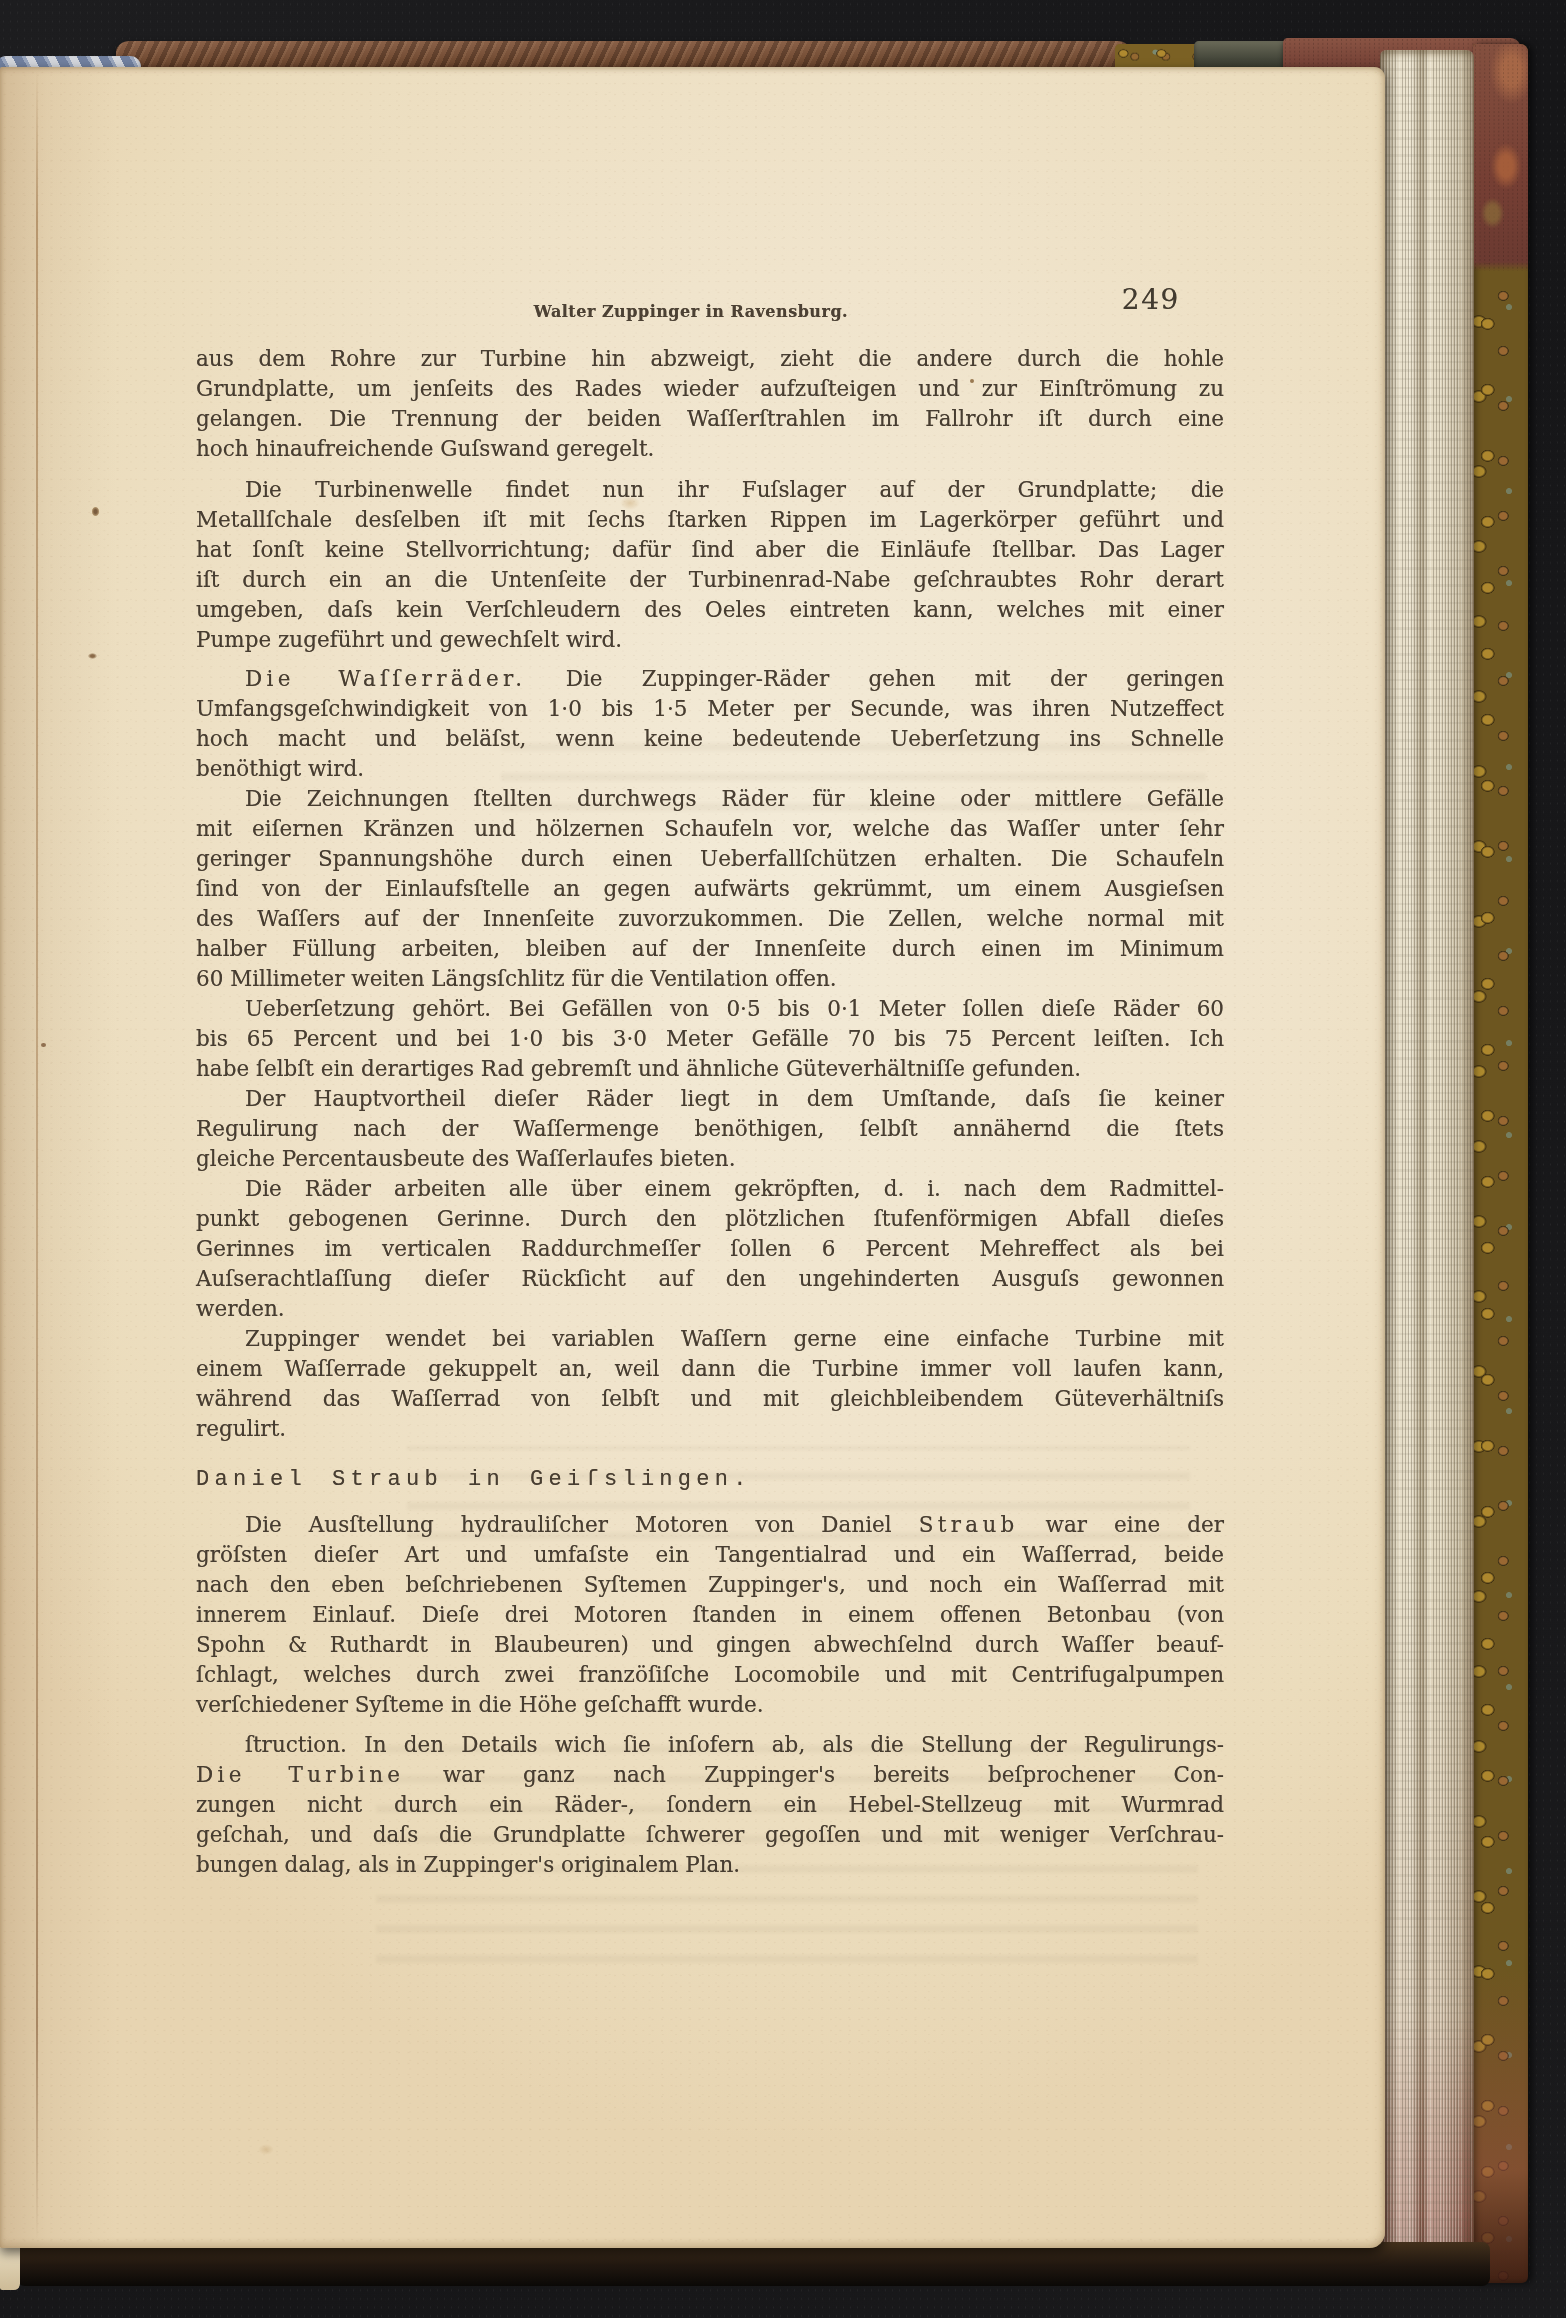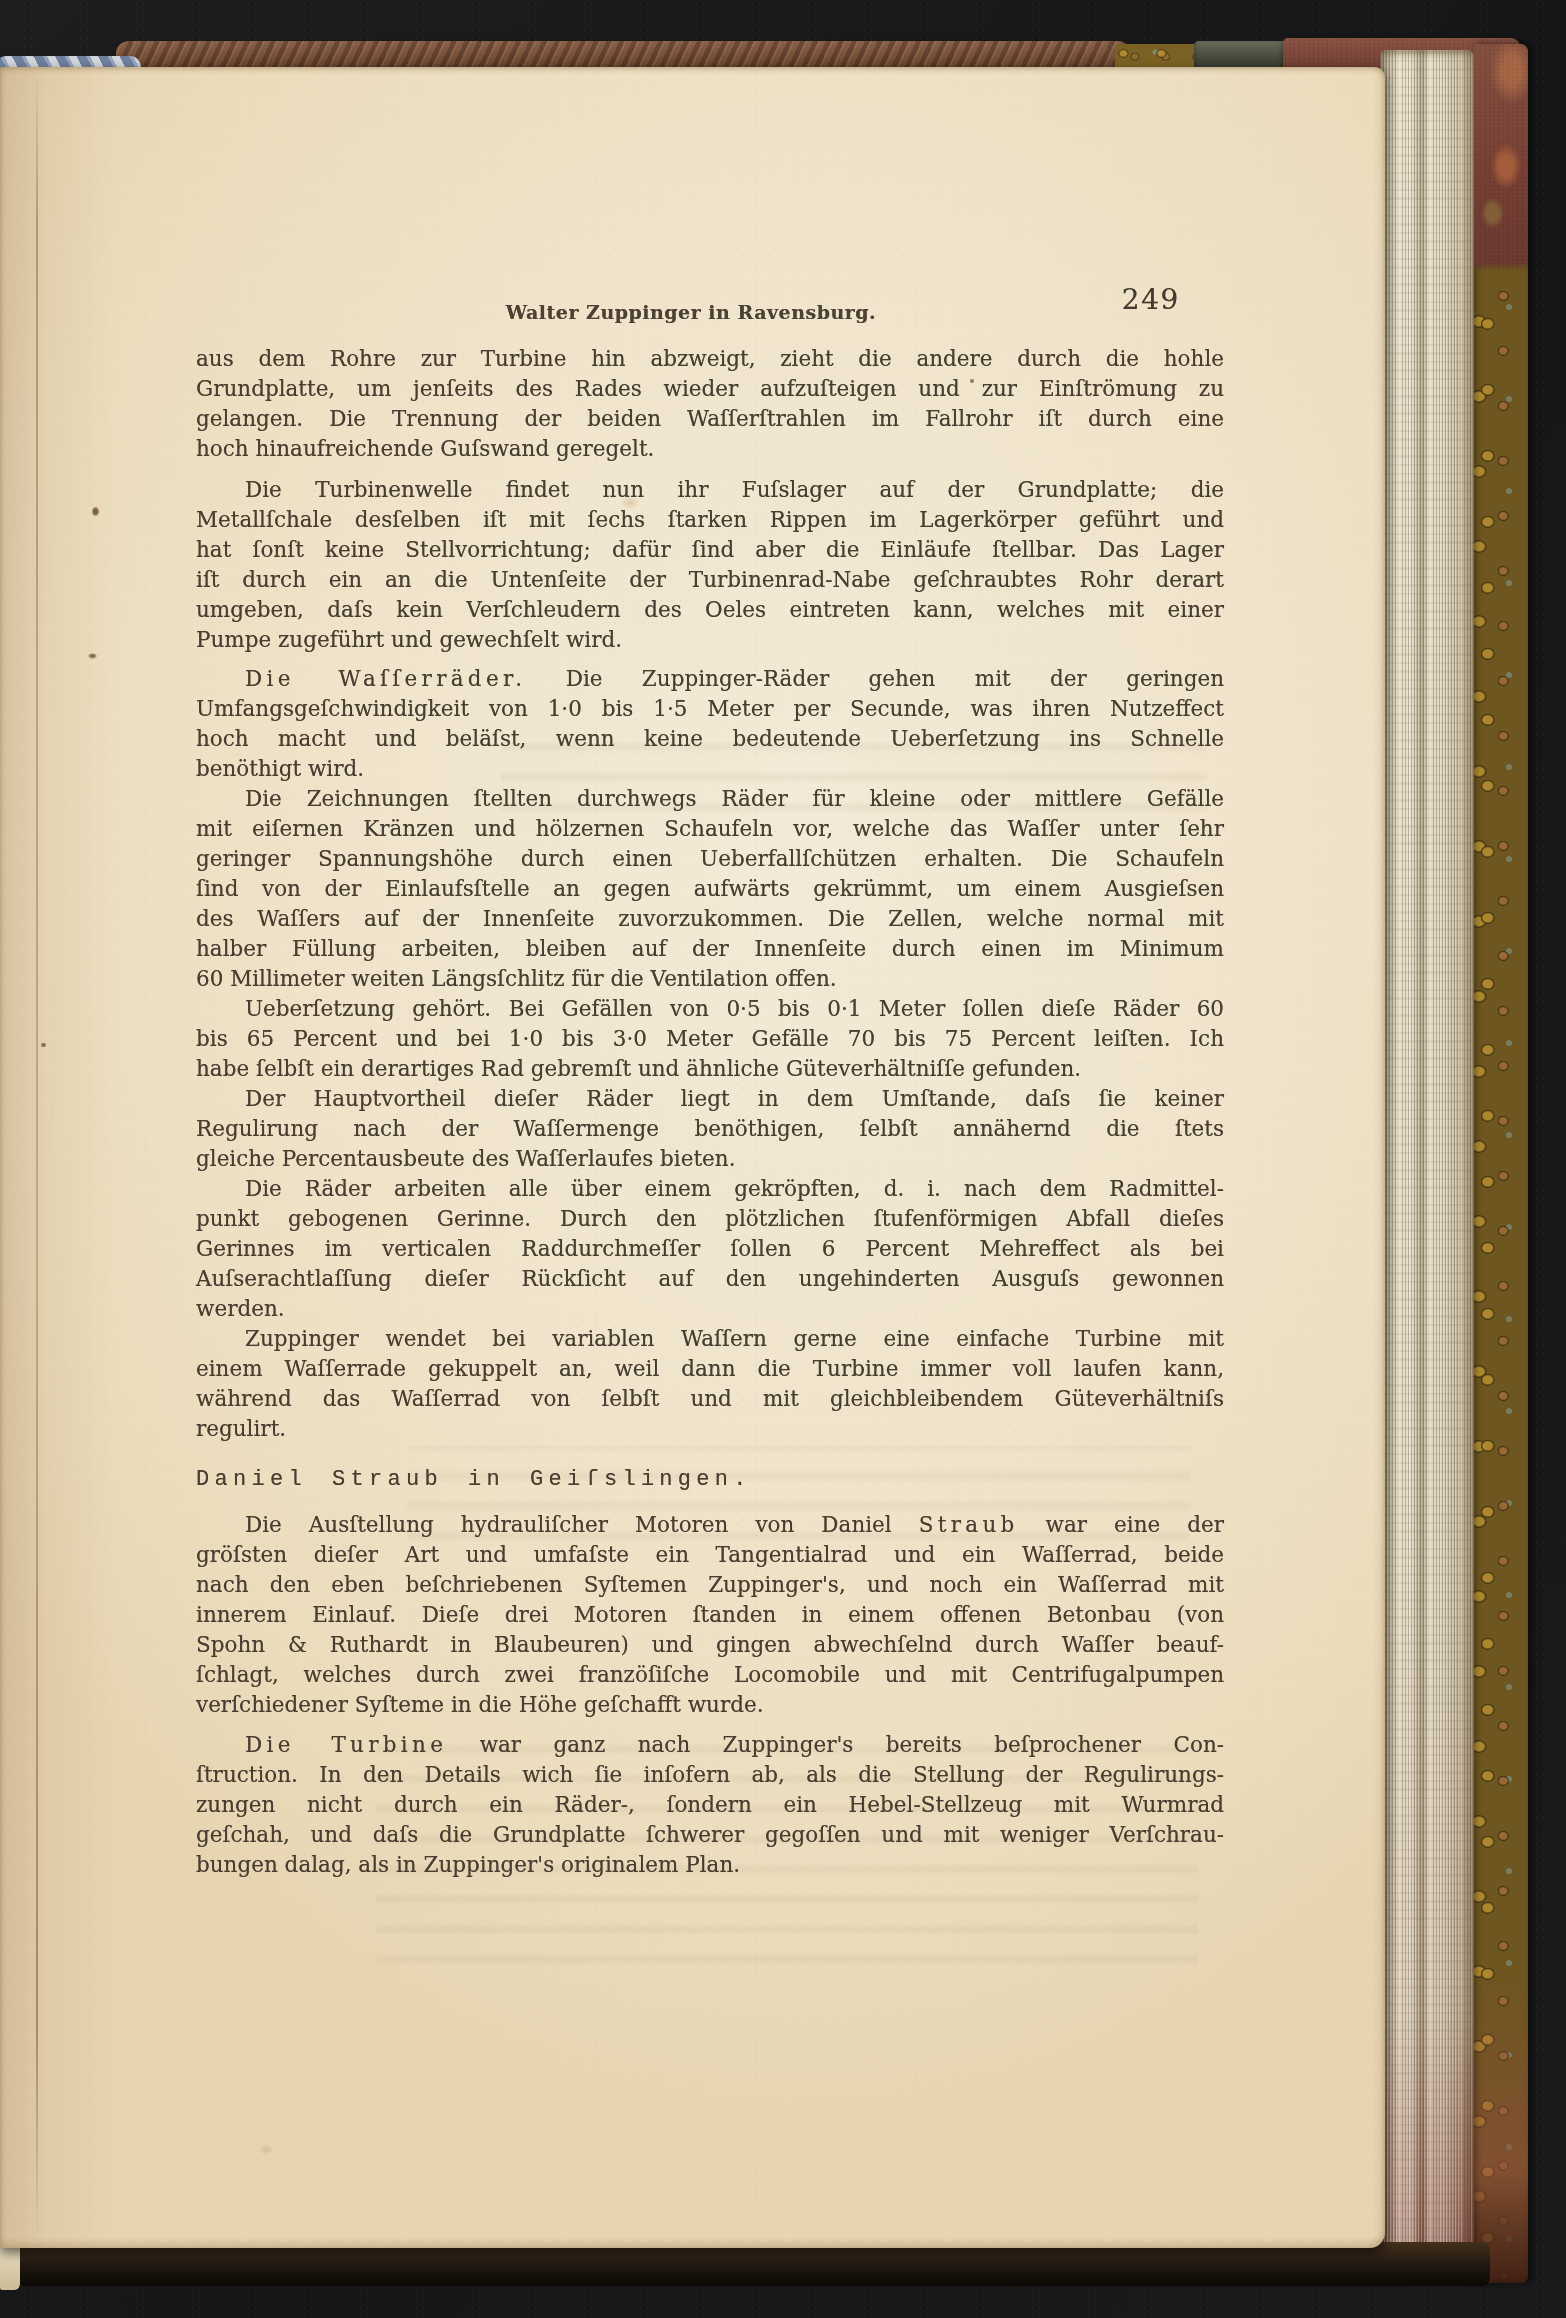--- a/index.html
+++ b/index.html
@@ -134,21 +134,21 @@
   }
   
   .text-block{
     position:absolute;left:196px;top:221px;width:1028px;
     color:#473d31;
     font-size:21.5px;line-height:30px;
     text-shadow:0 0 0.5px rgba(70,58,45,.6);
   }
   .header-row{position:relative;height:36px;margin-bottom:20.4px;}
   .running-title{
-    text-align:center;font-size:19px;font-weight:bold;letter-spacing:0.5px;
+    text-align:center;font-size:16px;font-weight:bold;letter-spacing:0.5px;
     color:#4c4134;transform:translateX(-19px);padding-top:9.4px;
   }
   .page-number{
     position:absolute;right:44px;top:-3.1px;font-size:28px;letter-spacing:1.6px;color:#423b30;
   }
   .para{margin:0;}
   .ln{margin:0;text-align:justify;text-align-last:justify;}
   .ln.end{text-align-last:left;}
   .para.ind .ln:first-child{text-indent:49px;}
   .m13{margin-top:10.2px;}
@@ -268,22 +268,22 @@
       <p class="ln"><span>Die Ausſtellung hydrauliſcher Motoren von Daniel</span> <span class="sperr">Straub</span> <span>war eine der</span></p>
       <p class="ln">gröſsten dieſer Art und umfaſste ein Tangentialrad und ein Waſſerrad, beide</p>
       <p class="ln">nach den eben beſchriebenen Syſtemen Zuppinger's, und noch ein Waſſerrad mit</p>
       <p class="ln">innerem Einlauf.  Dieſe drei Motoren ſtanden in einem offenen Betonbau (von</p>
       <p class="ln">Spohn &amp; Ruthardt in Blaubeuren) und gingen abwechſelnd durch Waſſer beauf-</p>
       <p class="ln">ſchlagt, welches durch zwei franzöſiſche Locomobile und mit Centrifugalpumpen</p>
       <p class="ln end">verſchiedener Syſteme in die Höhe geſchafft wurde.</p>
     </div>
 
     <div class="para ind m13">
+      <p class="ln">ſtruction. In den Details  wich ſie inſofern ab,  als die Stellung der Regulirungs-</p>
       <p class="ln"><span class="sperr">Die Turbine</span> <span>war ganz nach Zuppinger's bereits beſprochener Con-</span></p>
-      <p class="ln">ſtruction. In den Details  wich ſie inſofern ab,  als die Stellung der Regulirungs-</p>
       <p class="ln">zungen nicht durch ein Räder-, ſondern ein Hebel-Stellzeug mit Wurmrad</p>
       <p class="ln">geſchah, und daſs die Grundplatte ſchwerer gegoſſen und mit weniger Verſchrau-</p>
       <p class="ln end">bungen dalag, als in Zuppinger's originalem Plan.</p>
     </div>
 
   </div>
 </div>
 
 
 </body></html>

